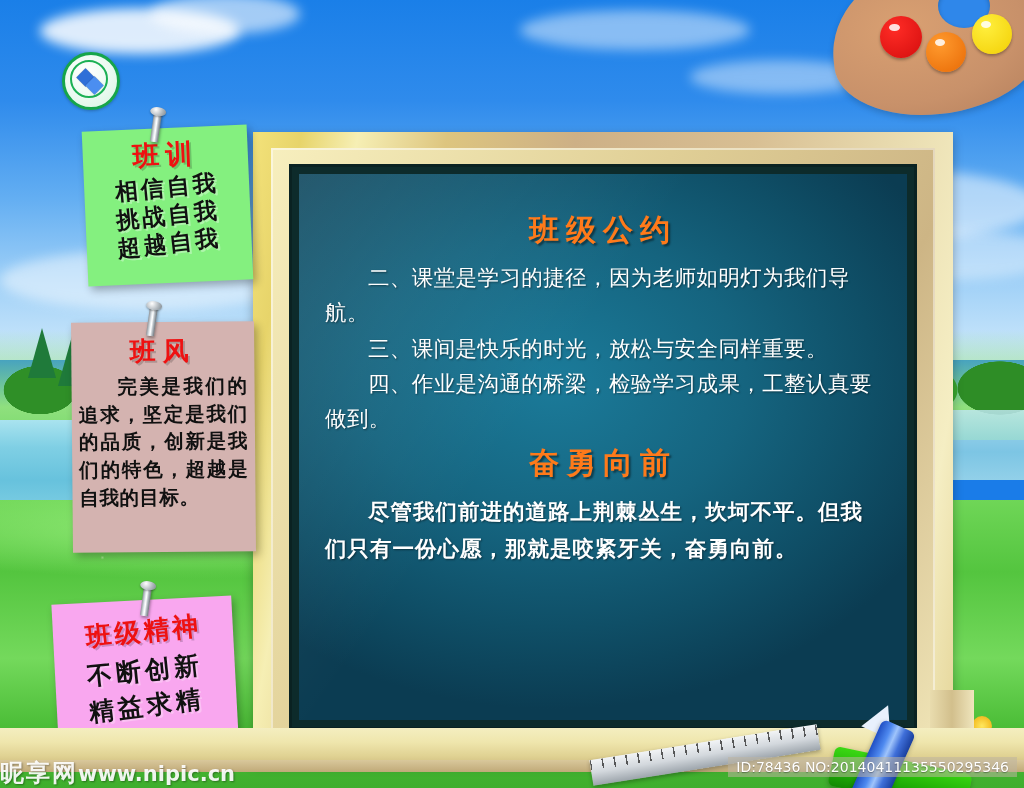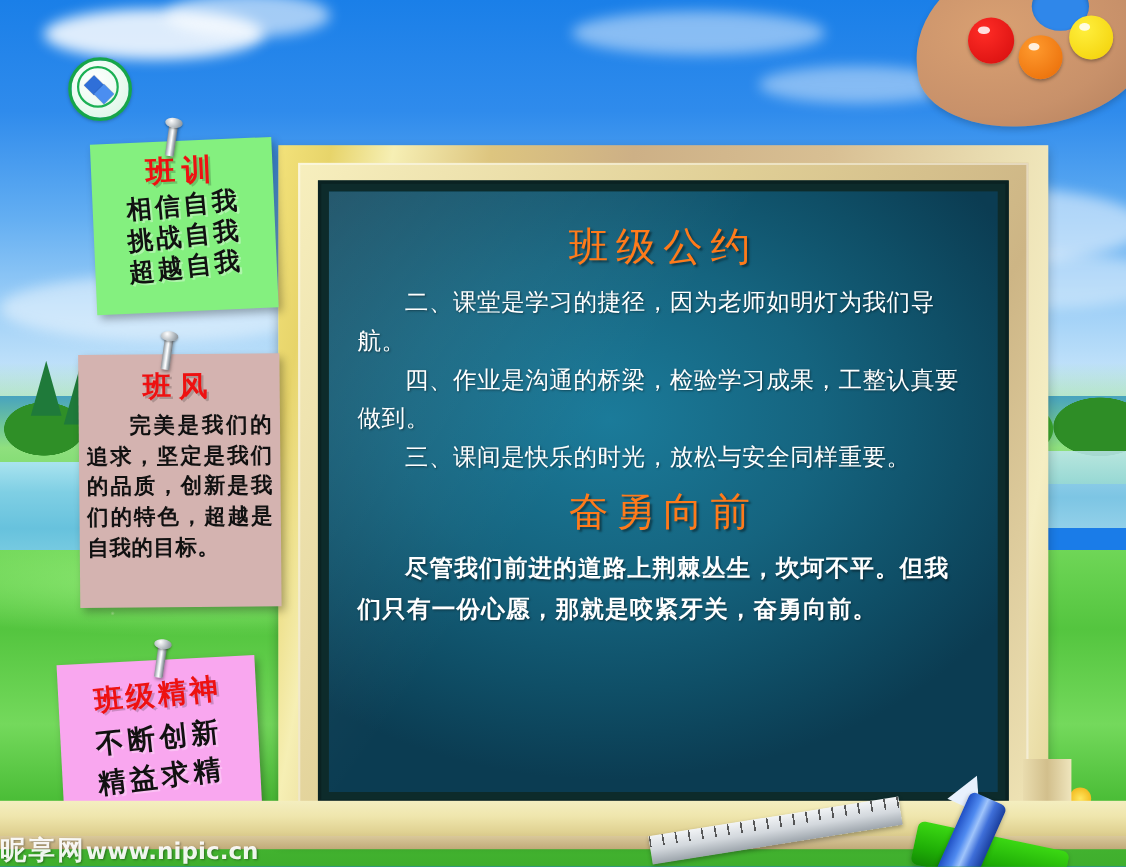--- a/index.html
+++ b/index.html
@@ -166,24 +166,24 @@
   .board-sheen{
     position:absolute;left:0;top:0;width:100%;height:100%;
     background:linear-gradient(125deg,rgba(255,255,255,.10) 0%,rgba(255,255,255,0) 40%);
     pointer-events:none;
   }
   .board-inner{
     position:absolute;left:0;top:0;width:100%;height:100%;
     padding:18px 26px 10px 26px;box-sizing:border-box;
   }
   .board-heading{
-    text-align:center;color:#ff7a1a;font-weight:normal;
-    font-size:36px;letter-spacing:7px;
+    text-align:center;color:#ff7a1a;font-weight:bold;
+    font-size:30px;letter-spacing:7px;
     text-shadow:2px 2px 2px rgba(0,0,0,.45);
-    margin:8px 0 10px 0;
+    margin:18px 0 10px 0;
   }
   .board-heading.second{margin-top:6px;}
   .board-para{
     color:#fff;font-size:21.5px;line-height:1.62;
     text-indent:2em;
     text-shadow:1px 1px 2px rgba(0,0,0,.45);
     margin:0 0 1px 0;
     letter-spacing:.4px;
   }
   .board-para.msg{
@@ -371,22 +371,22 @@
 
   <div class="board-wrap">
     <div class="frame-outer"></div>
     <div class="frame-mid"></div>
     <div class="frame-inner"></div>
     <div class="board">
       <div class="board-sheen"></div>
       <div class="board-inner">
         <div class="board-heading">班级公约</div>
         <p class="board-para">二、课堂是学习的捷径，因为老师如明灯为我们导航。</p>
+        <p class="board-para">三、课间是快乐的时光，放松与安全同样重要。</p>
         <p class="board-para">四、作业是沟通的桥梁，检验学习成果，工整认真要做到。</p>
-        <p class="board-para">三、课间是快乐的时光，放松与安全同样重要。</p>
         <div class="board-heading second">奋勇向前</div>
         <p class="board-para msg">尽管我们前进的道路上荆棘丛生，坎坷不平。但我们只有一份心愿，那就是咬紧牙关，奋勇向前。</p>
       </div>
     </div>
   </div>
 
   <div class="nail" style="left:152px;top:112px;"></div>
   <div class="note note-green">
     <div class="note-title ng-title">班训</div>
     <div class="ng-line ng-l1">相信自我</div>
@@ -414,14 +414,15 @@
   <div class="ruler">
     <div class="ruler-ticks"></div>
   </div>
   <div class="pen-green"></div>
   <div class="pen-tip"></div>
   <div class="pen-blue"></div>
 
   <div class="watermark-left">
     <span>昵享网</span><span class="url">www.nipic.cn</span>
   </div>
+  <div class="id-badge">ID:78436 NO:20140411135550295346</div>
 
 </div>
 
 </body></html>

